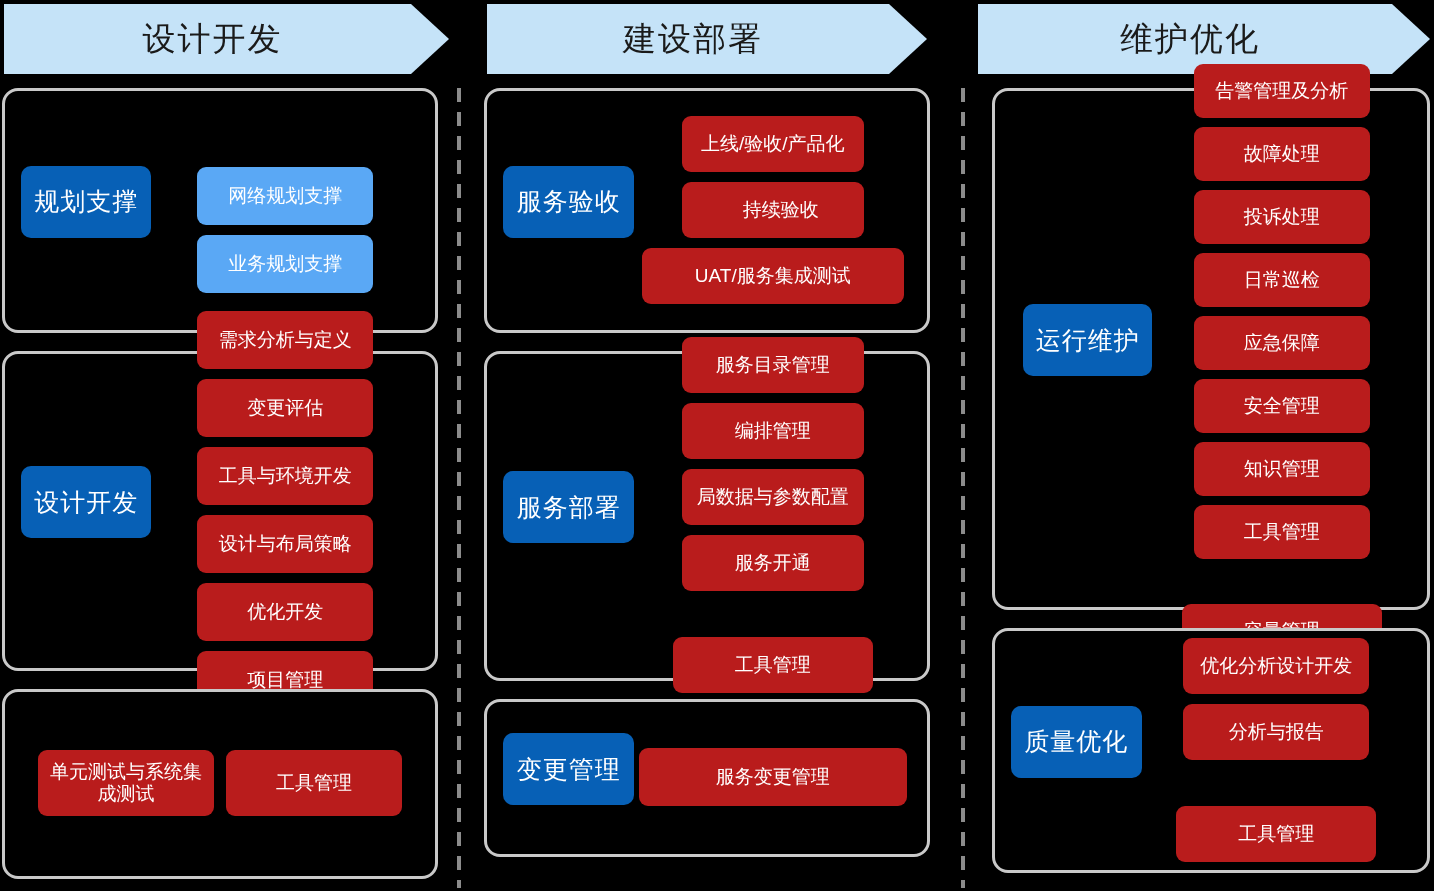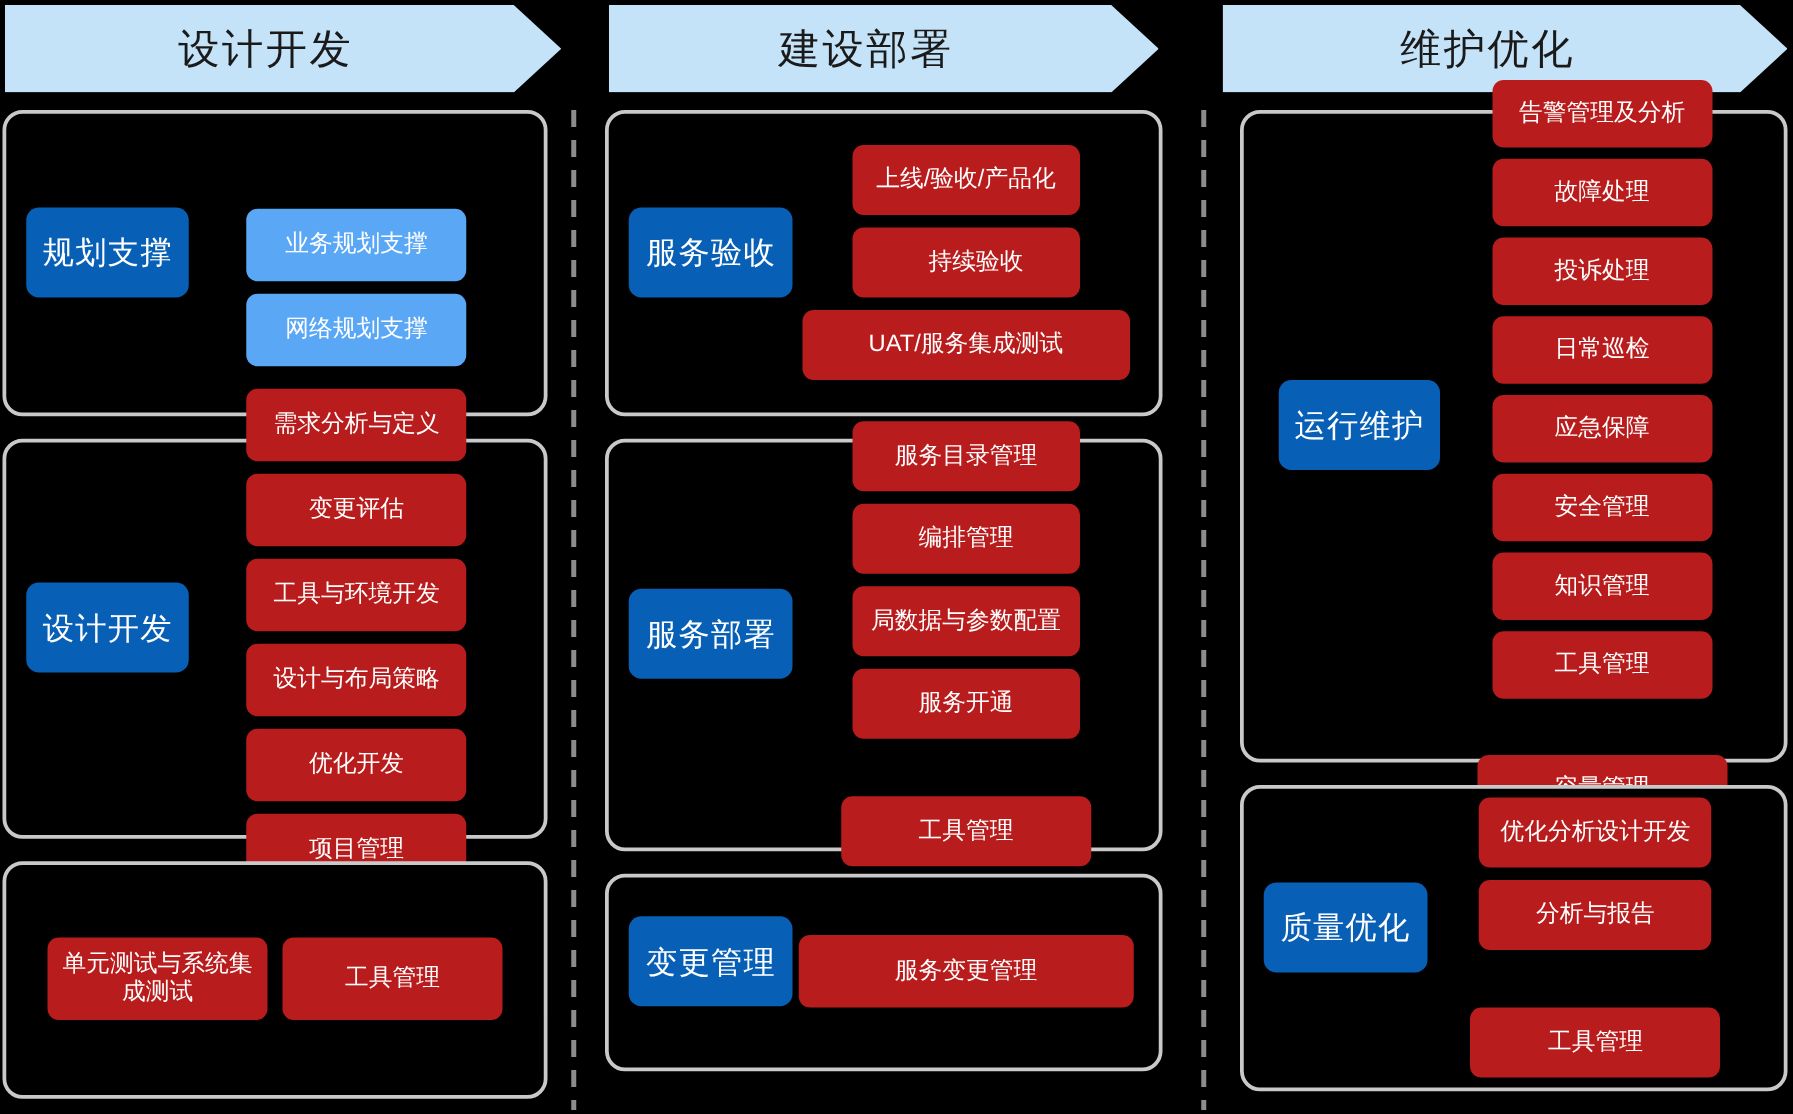--- a/index.html
+++ b/index.html
@@ -136,22 +136,22 @@
   </div>
 
   <div class="divider" id="div0"></div>
   <div class="divider" id="div1"></div>
 
   <div class="column" id="col0">
 
     <div class="group" style="height:245px;">
       <div class="group-title">规划支撑</div>
       <div class="items" style="margin-top:40px;">
+        <div class="item sky w-half">网络规划支撑</div>
         <div class="item sky w-half">业务规划支撑</div>
-        <div class="item sky w-half">网络规划支撑</div>
       </div>
     </div>
 
     <div class="group" style="height:320px;">
       <div class="group-title">设计开发</div>
       <div class="items">
         <div class="item cyan w-half">需求分析与定义</div>
         <div class="item cyan w-half">变更评估</div>
         <div class="item cyan w-half">工具与环境开发</div>
         <div class="item cyan w-half">设计与布局策略</div>

